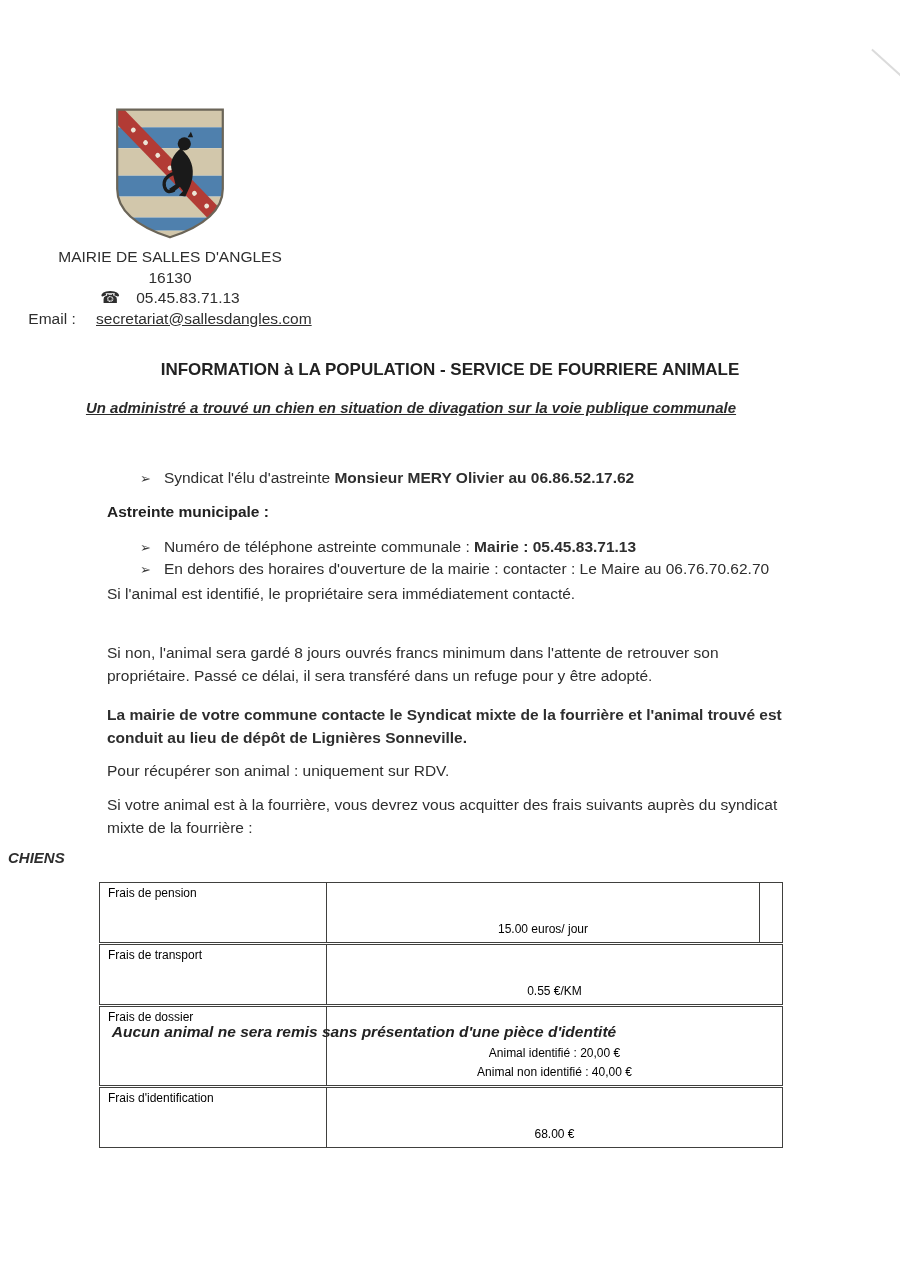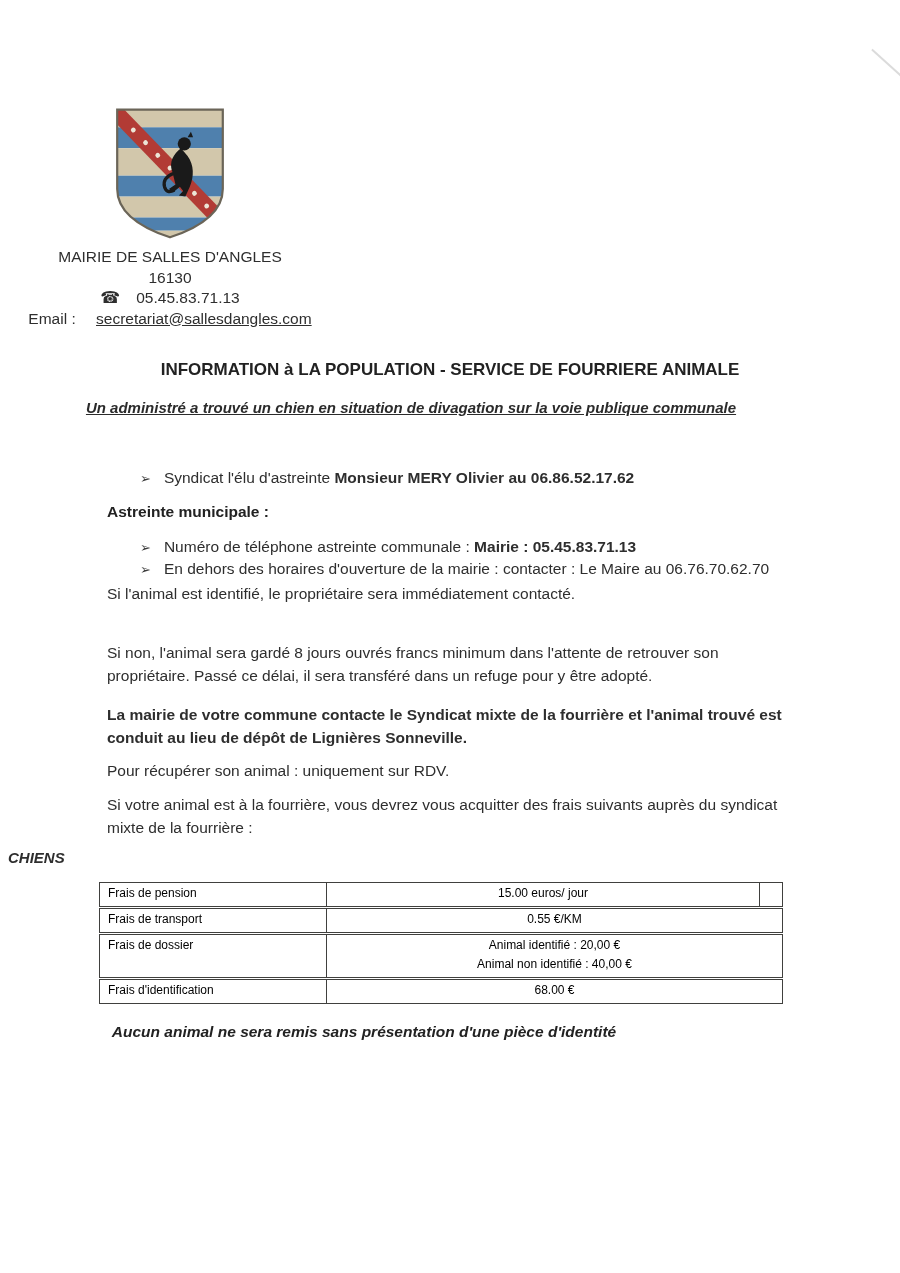--- a/index.html
+++ b/index.html
@@ -65,21 +65,21 @@
   }
 
   
   .fees-table {
     position:absolute; left:99px; top:882px; width:684px;
     font-size:12px; color:#000000;
   }
   .t-row { display:flex; border:1px solid #40403e; background:#fff; margin-top:1px; align-items:stretch; }
   .t-row:first-child { margin-top:0; }
   .t-label { width:227px; border-right:1px solid #40403e; padding:1px 8px 3px; box-sizing:border-box; line-height:19px; }
-  .t-value { flex:1; text-align:center; padding:1px 4px 3px; line-height:19px; }
+  .t-value { flex:1; text-align:center; padding:1px 4px 3px; line-height:19px;margin-top:36px; }
   .t-tail { width:22px; border-left:1px solid #40403e; }
 
   .footer-note {
     position:absolute; left:0; top:1023px; width:728px;
     text-align:center; font-style:italic; font-weight:bold; font-size:15.5px; color:#222;
   }
 </style>
 </head>
 <body>
 

